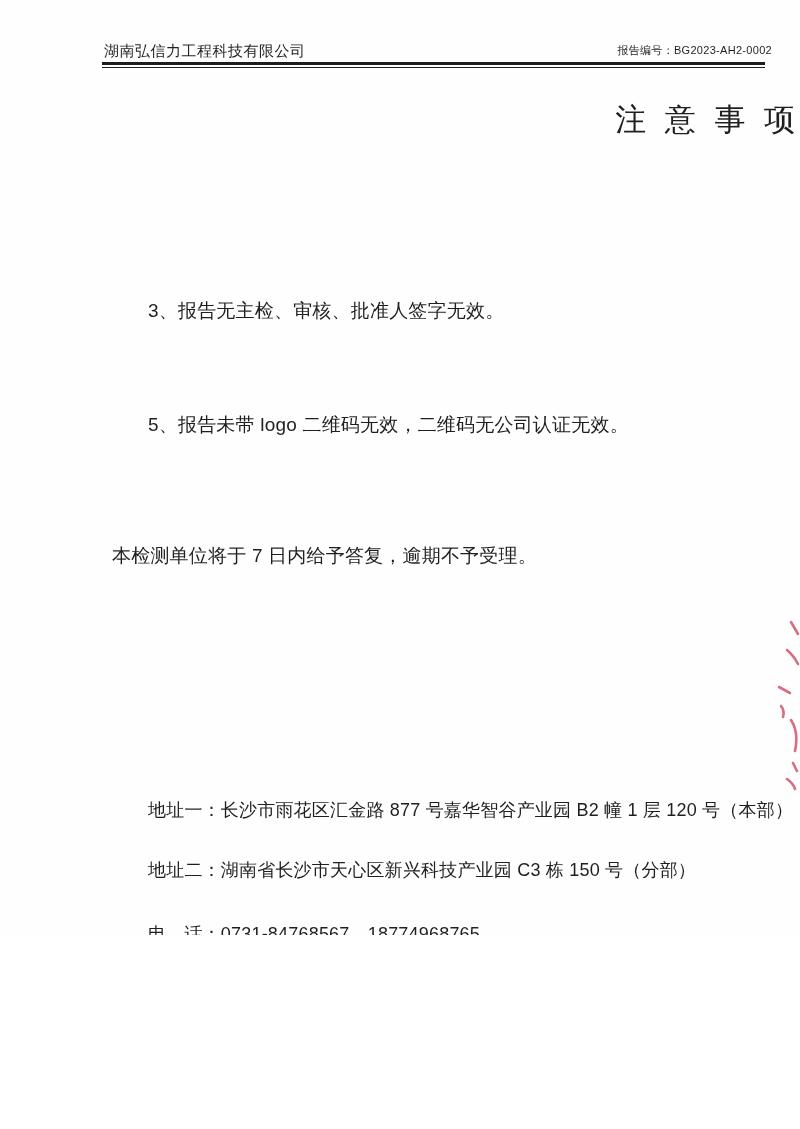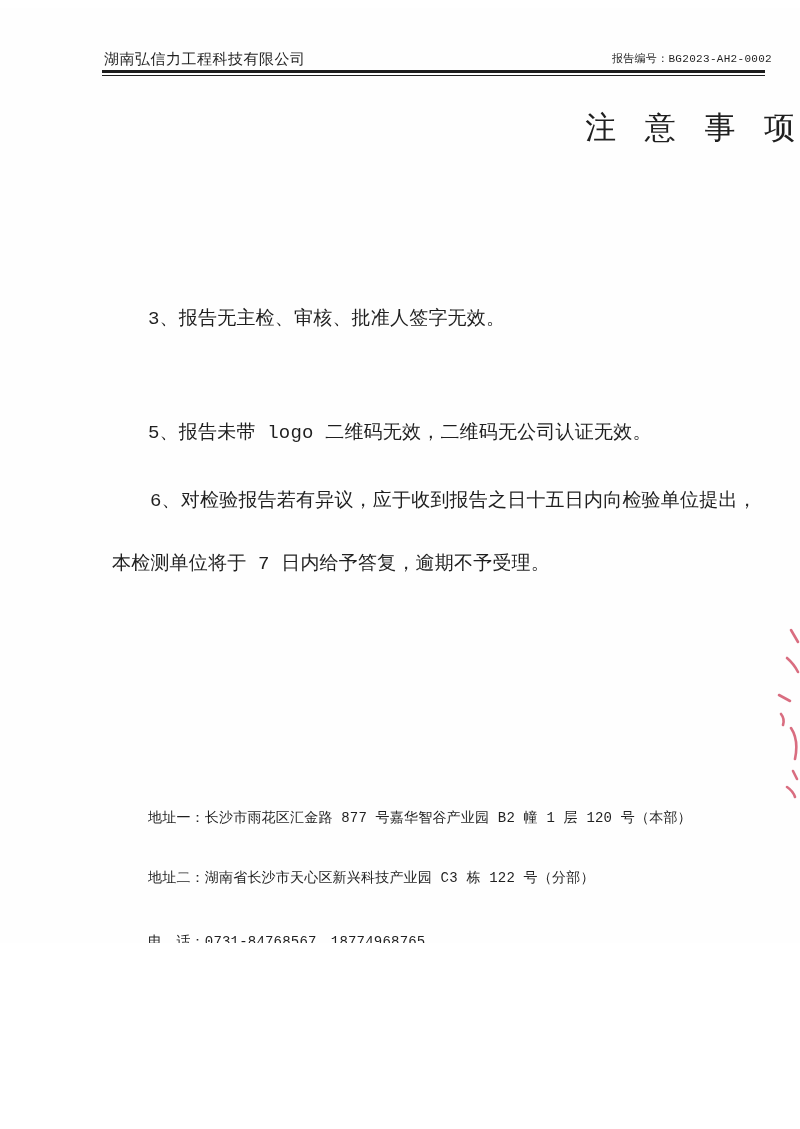--- a/index.html
+++ b/index.html
@@ -4,24 +4,24 @@
 <style>
   html, body {
     margin: 0;
     padding: 0;
     background: #ffffff;
   }
   .page {
     position: relative;
     width: 800px;
     height: 935px;
-    margin: 8px auto;
+    margin: 0 auto;
     background: #fefefe;
     overflow: hidden;
-    font-family: Liberation Mono, monospace;
+    font-family: Liberation Sans, sans-serif;
     color: var(--ink, #1f1f1f);
   }
   
   .hdr-left {
     position: absolute;
     left: 104px;
     top: 42px;
     font-size: 15px;
     letter-spacing: 0.5px;
     white-space: nowrap;
@@ -73,21 +73,21 @@
   .n4 { top: 352px; }
   .n5 { top: 414px; }
   .n6 { top: 482px; left: 150px; }
   .n7 { top: 545px; left: 112px; }
   
   .contact {
     position: absolute;
     left: 148px;
     right: 35px;
     margin: 0;
-    font-size: 14px;
+    font-size: 18px;
     line-height: 22px;
     letter-spacing: 0.2px;
     white-space: nowrap;
   }
   .addr1 { top: 799px; }
   .addr2 { top: 859px; }
   .phone { top: 923px; }
   
   .red-marks {
     position: absolute;
@@ -114,32 +114,31 @@
   <div class="hdr-left">湖南弘信力工程科技有限公司</div>
 
   <div class="hdr-right">报告编号：BG2023-AH2-0002</div>
 
   <div class="hdr-rule"></div>
 
   <h1 class="title">注 意 事 项</h1>
 
   <p class="note n3">3、报告无主检、审核、批准人签字无效。</p>
   <p class="note n5">5、报告未带 logo 二维码无效，二维码无公司认证无效。</p>
-  <p class="note n6">6、对检验报告若有异议，应于收到报告之日十五日内向检验单位提出，</p>
   <p class="note n7">本检测单位将于 7 日内给予答复，逾期不予受理。</p>
 
   <div class="red-marks">
     <svg viewBox="0 0 30 190" xmlns="http://www.w3.org/2000/svg" aria-hidden="true">
       <path d="M 21 12 L 28 24"></path>
       <path d="M 17 40 Q 24 46 28 54"></path>
       <path d="M 9 77 L 20 83"></path>
       <path d="M 11 96 Q 15 101 13 107"></path>
       <path d="M 21 110 Q 29 122 25 141"></path>
       <path d="M 23 153 L 27 161"></path>
       <path d="M 17 169 Q 23 173 25 179"></path>
     </svg>
   </div>
 
   <p class="contact addr1">地址一：长沙市雨花区汇金路 877 号嘉华智谷产业园 B2 幢 1 层 120 号（本部）</p>
-  <p class="contact addr2">地址二：湖南省长沙市天心区新兴科技产业园 C3 栋 122 号（分部）</p>
+  <p class="contact addr2">地址二：湖南省长沙市天心区新兴科技产业园 C3 栋 150 号（分部）</p>
   <p class="contact phone">电　话：0731-84768567、18774968765</p>
 
 </div>
 
 </body></html>

